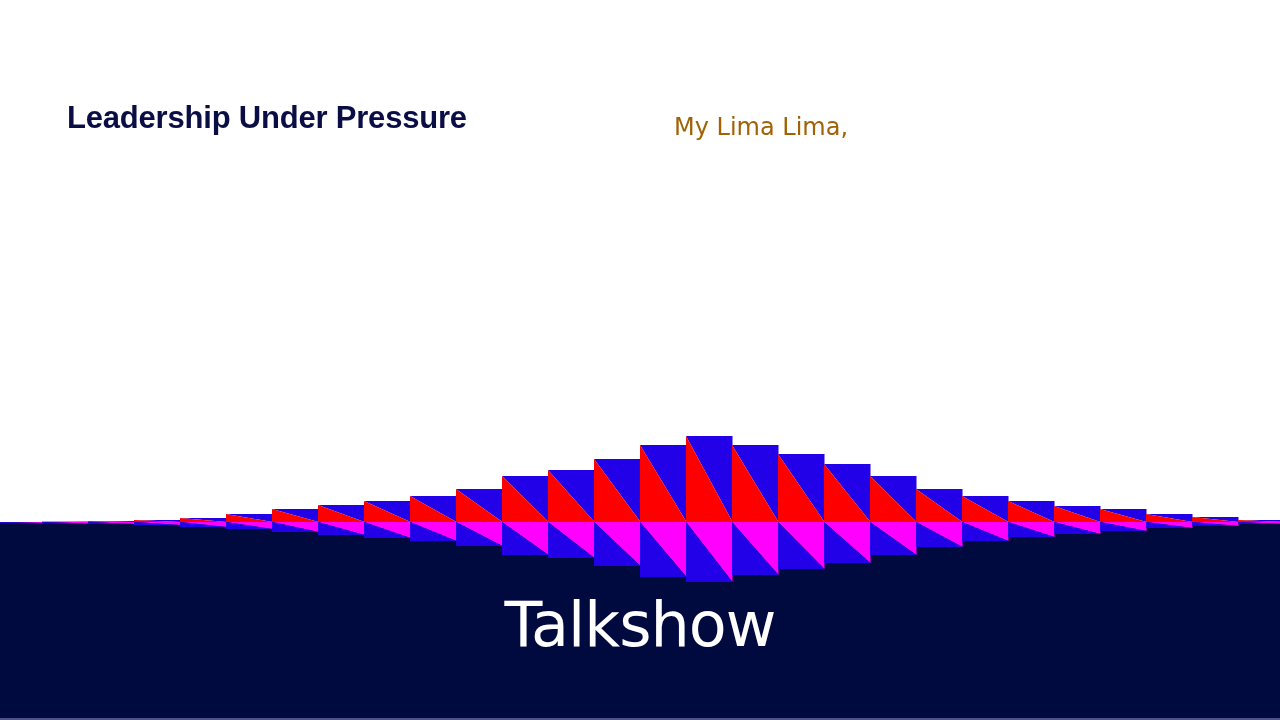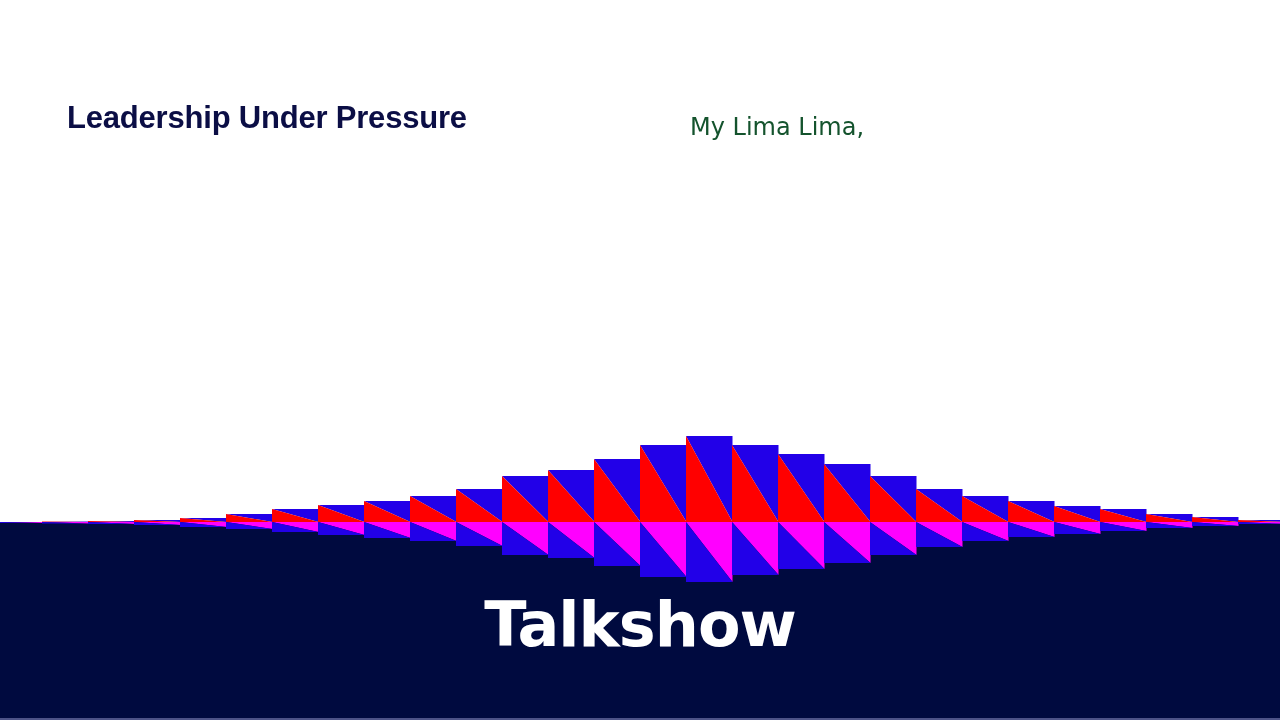--- a/index.html
+++ b/index.html
@@ -61,21 +61,21 @@
     color: #2a14c6;
   }
   .speakers span { display: block; white-space: nowrap; }
   .show-title {
     position: absolute;
     left: 0;
     top: 588px;
     width: 1280px;
     text-align: center;
     font-family: "DejaVu Sans", sans-serif;
-    font-weight: 700;
+    font-weight: 400;
     font-size: 62px;
     letter-spacing: -1px;
     color: #ffffff;
   }
 </style>
 </head>
 <body>
 
 <div class="slide">
   <div class="navy-band" style="background: rgb(0, 10, 63);"></div>
@@ -191,18 +191,18 @@
       <polygon points="1192,522 1238.5,522 1238.5,526" fill="#ff00ff"></polygon>
       <polygon points="1192,522 1238.5,526 1192,526" fill="#2200e8"></polygon>
       <polygon points="1238,520 1284.5,520 1284.5,522" fill="#2200e8"></polygon>
       <polygon points="1238,520 1284.5,522 1238,522" fill="#ff0000"></polygon>
       <polygon points="1238,522 1284.5,522 1284.5,524" fill="#ff00ff"></polygon>
       <polygon points="1238,522 1284.5,524 1238,524" fill="#2200e8"></polygon>
     </svg>
 
   <div class="title" style="color: rgb(11, 14, 69);">Leadership Under Pressure</div>
 
-  <div class="speakers" style="color: #14532d; margin-left: 16px;">
+  <div class="speakers" style="color: #a16207;">
     <span>My Lima Lima,</span>
   </div>
 
   <div class="show-title" style="color: rgb(255, 255, 255);">Talkshow</div>
 </div>
 
 </body></html>

